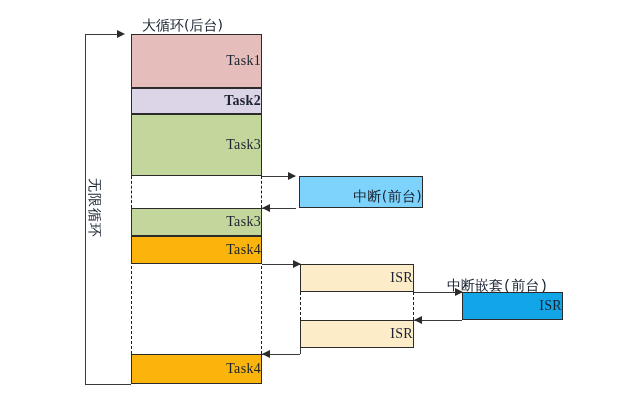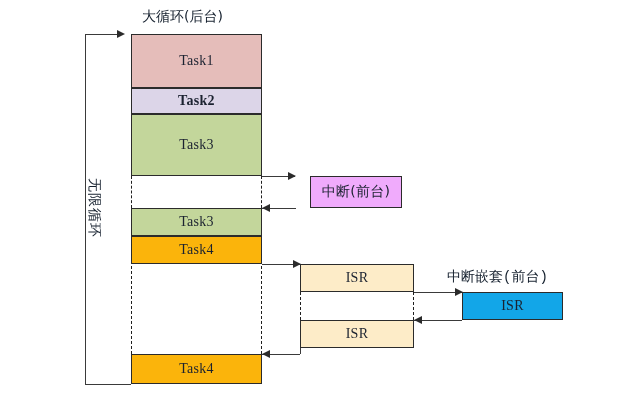--- a/index.html
+++ b/index.html
@@ -7,33 +7,33 @@
     font-family:"Liberation Serif","DejaVu Serif",serif;
     width:641px;height:405px;overflow:hidden;
   }
   #stage{position:relative;width:641px;height:405px;background:#fff;}
 
   
   .box{
     position:absolute;
     box-sizing:border-box;
     border:1px solid #2b2b2b;
-    display:flex;align-items:center;justify-content:center;
+    display:flex;align-items:center;justify-content:flex-end;
     color:#1b2230;
     font-size:14px;
     letter-spacing:.3px;
     white-space:nowrap;
   }
   .lbl{
     position:absolute;
     color:#15202e;
     font-size:15px;
     white-space:nowrap;
   }
-  .lbl-cn{font-family:"DejaVu Sans","Liberation Sans",sans-serif;font-size:14px;}
+  .lbl-cn{font-family:"DejaVu Sans","Liberation Sans",sans-serif;font-size:14px;margin-top:9px;}
   .hline{position:absolute;height:0;border-top:1px solid #3a3a3a;}
   .vline{position:absolute;width:0;border-left:1px solid #3a3a3a;}
   .vdash{position:absolute;width:0;border-left:1px dashed #1f1f1f;}
 
   
   .arr-r{
     position:absolute;width:0;height:0;
     border-top:4px solid transparent;
     border-bottom:4px solid transparent;
     border-left:8px solid #2b2b2b;
@@ -99,21 +99,21 @@
     <span>Task4</span>
   </div>
 
   <div class="box" style="left:131px;top:354px;width:131px;height:30px;background:#fbb40b;">
     <span>Task4</span>
   </div>
 
   <div class="hline" style="left:262px;top:176px;width:33px;"></div>
   <div class="arr-r" style="left:288px;top:172px;"></div>
 
-  <div class="box" style="left:310px;top:176px;width:92px;height:32px;background:#f0abfc;">
+  <div class="box" style="left:299px;top:176px;width:124px;height:32px;background:#7dd3fc;">
     <span class="lbl-cn">中断(前台)</span>
   </div>
 
   <div class="hline" style="left:262px;top:208px;width:34px;"></div>
   <div class="arr-l" style="left:262px;top:204px;"></div>
 
   <div class="hline" style="left:262px;top:264px;width:38px;"></div>
   <div class="arr-r" style="left:293px;top:260px;"></div>
 
   <div class="box" style="left:300px;top:264px;width:114px;height:28px;background:#fdecc8;">

